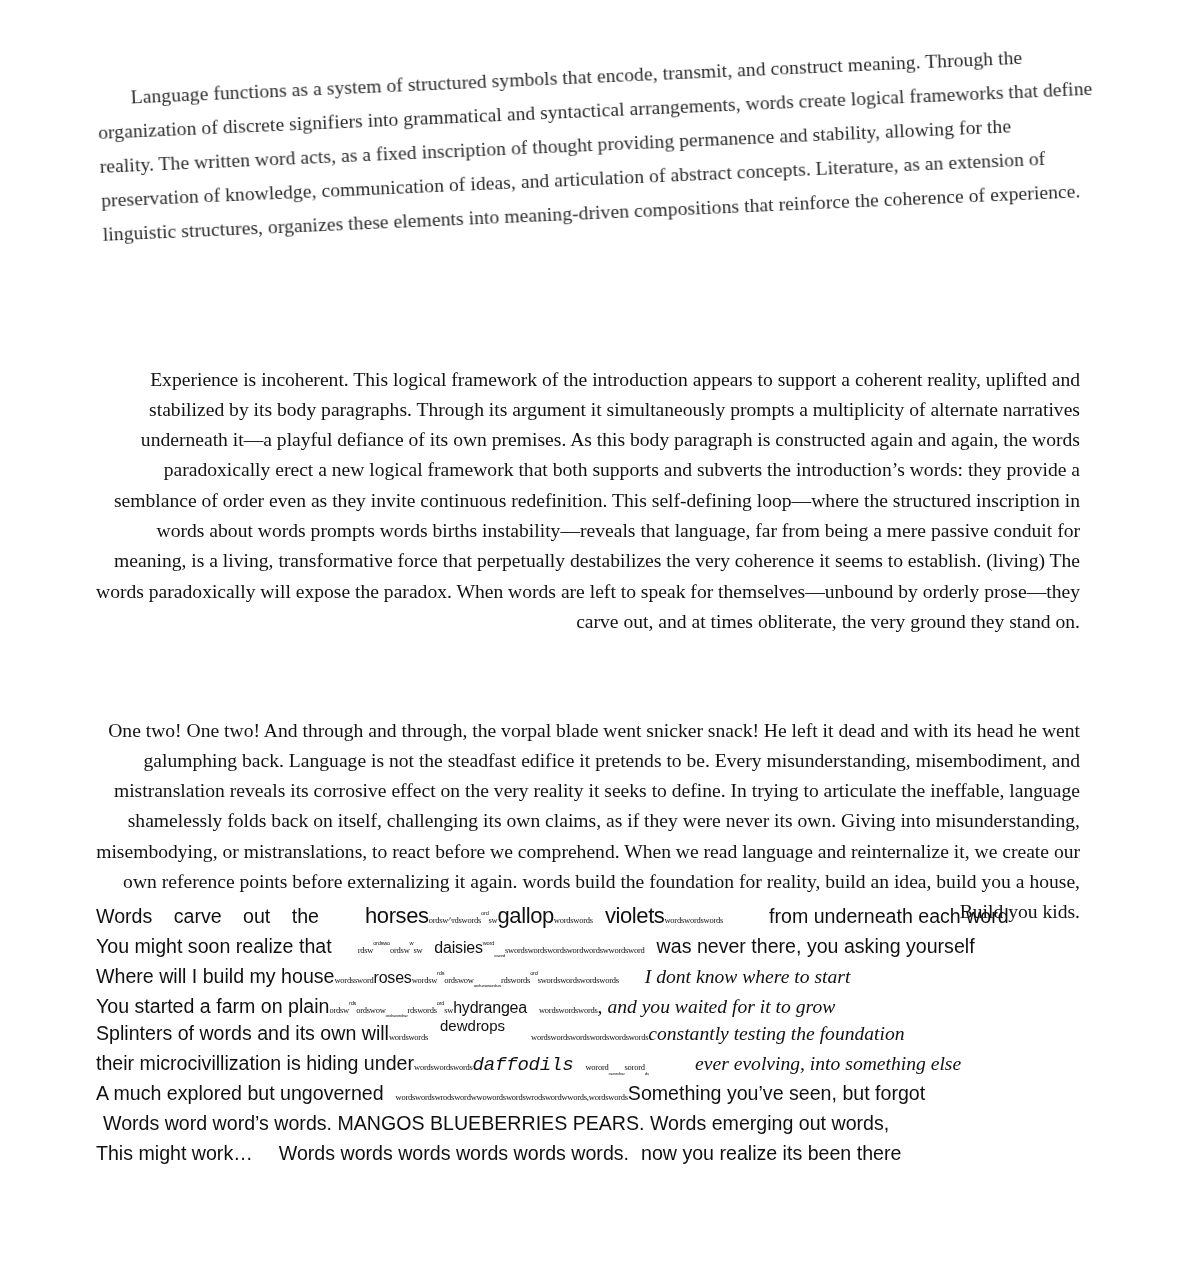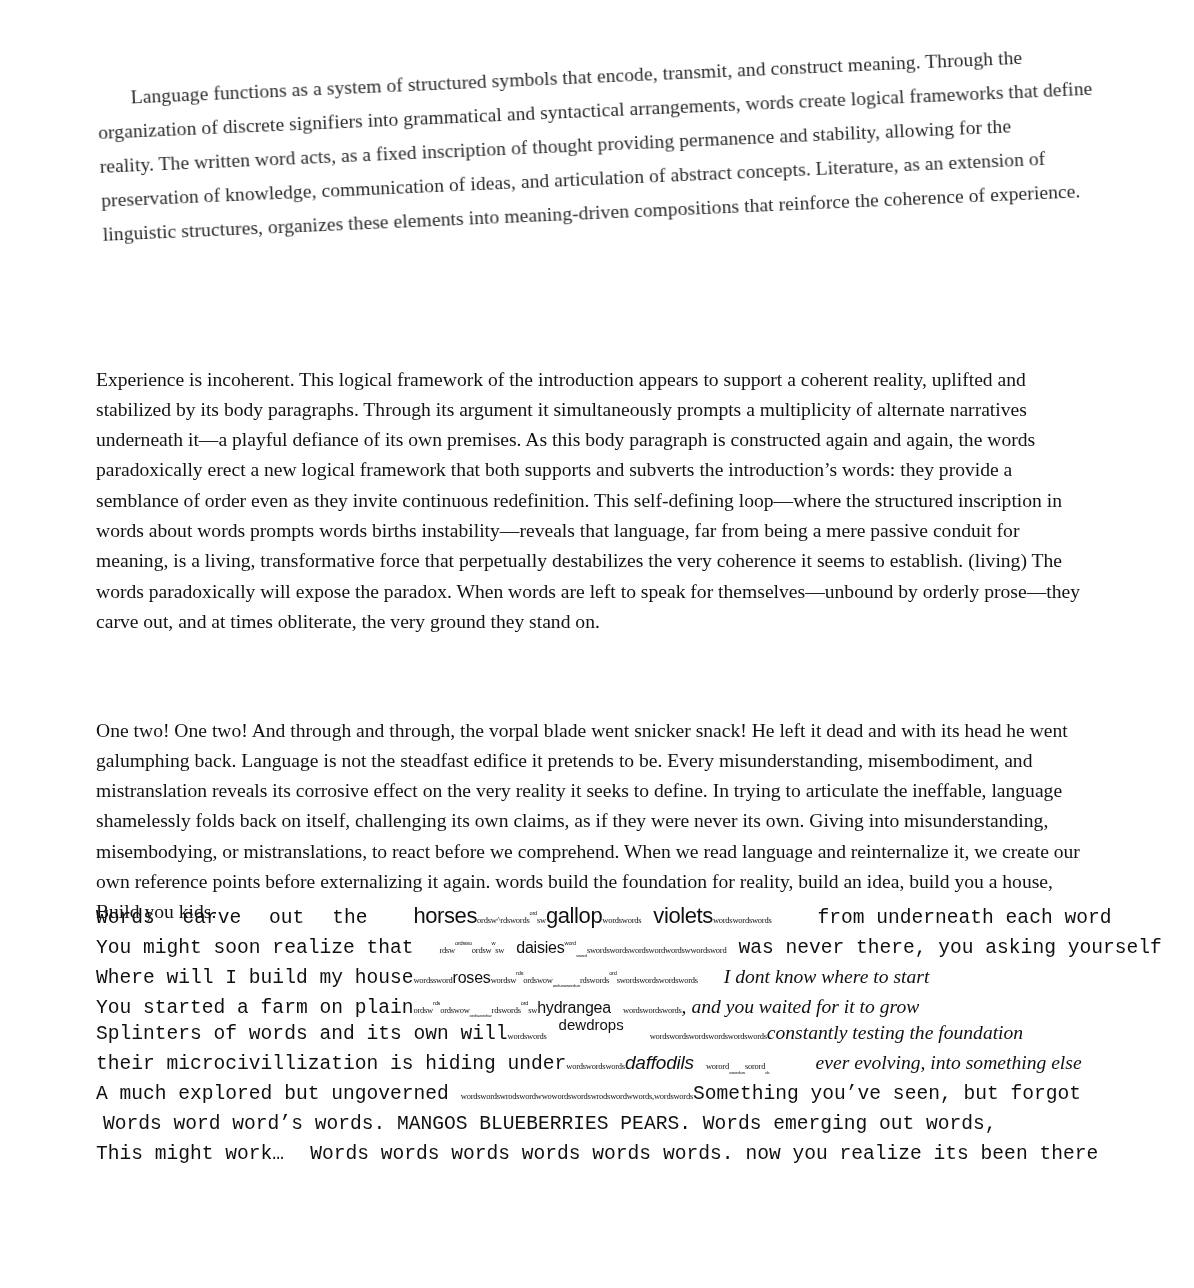--- a/index.html
+++ b/index.html
@@ -42,20 +42,21 @@
   }
 
   
   .body-para {
     position: absolute;
     left: 96px;
     width: 984px;
     font-size: 19.6px;
     line-height: 30.3px;
     color: #121212;
+    text-align: right;
   }
   #para-experience { top: 345px; }
   #para-vorpal     { top: 696px; }
 
   
   .poem {
     position: absolute;
     left: 96px;
     top: 898px;
     width: 1010px;
@@ -64,34 +65,34 @@
     color: #101010;
     white-space: nowrap;
   }
   .pline {
     height: 30px;
     display: block;
     white-space: nowrap;
   }
 
   
-  .ser { font-family: Liberation Mono, monospace; }
+  .ser { font-family: Liberation Sans, sans-serif; }
   .ser-it {
     font-family: "Liberation Serif", "DejaVu Serif", serif;
     font-style: italic;
   }
   
   .big-sans {
     font-family: "Liberation Sans", "DejaVu Sans", sans-serif;
     font-size: 22px;
     letter-spacing: -0.4px;
     margin-top: 23px;
   }
   .big-sans-it {
-    font-family: Liberation Sans, sans-serif;
+    font-family: Liberation Mono, monospace;
     font-size: 19px;
     font-style: italic;
     letter-spacing: -0.2px;
   }
   .mid-sans {
     font-family: "Liberation Sans", "DejaVu Sans", sans-serif;
     font-size: 16px;
     letter-spacing: -0.2px;
   }
   

